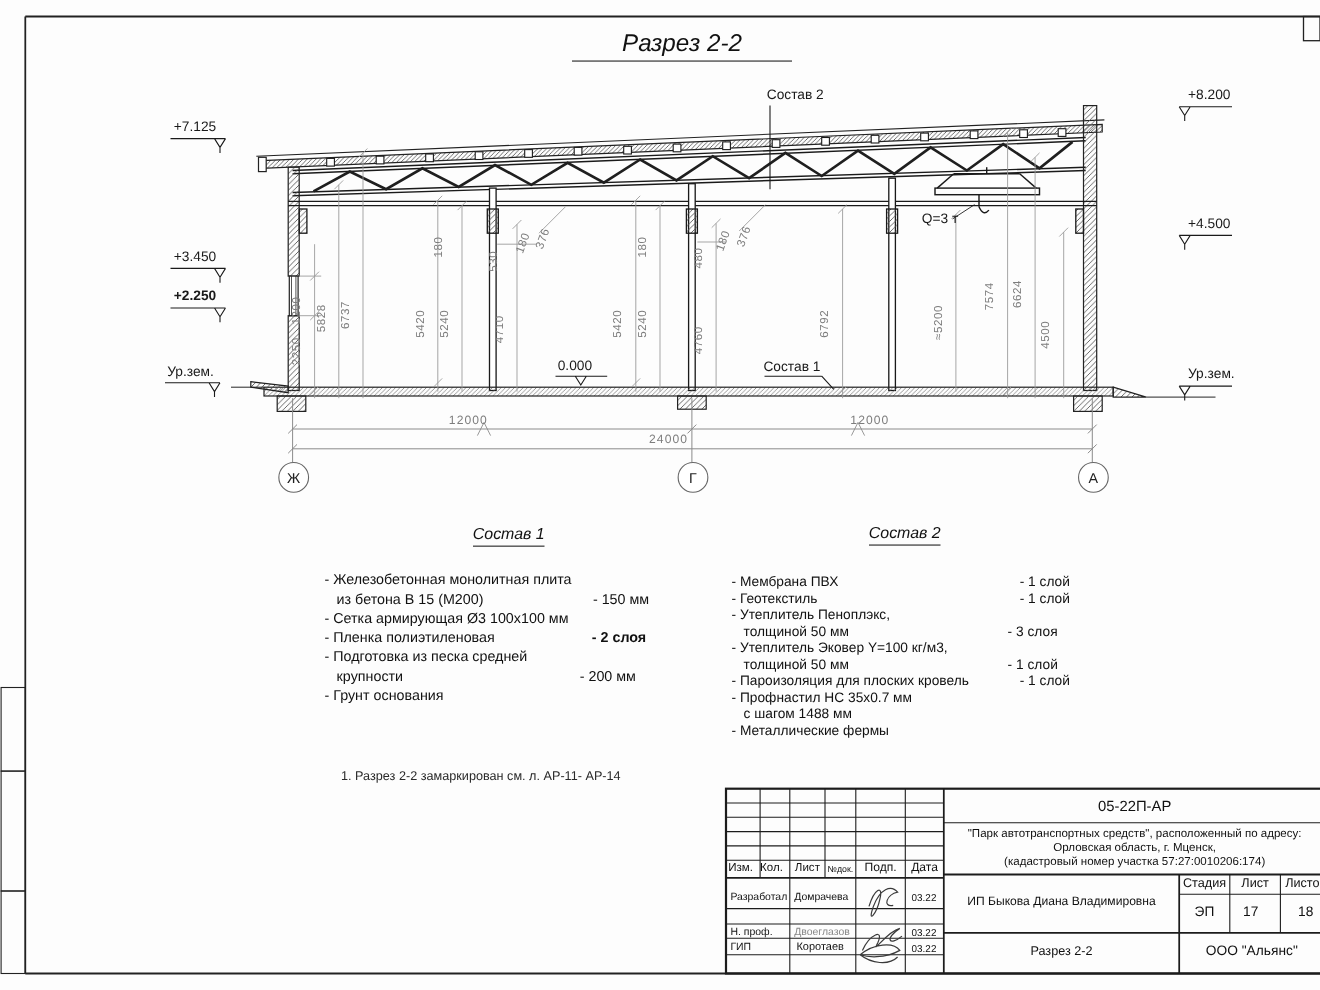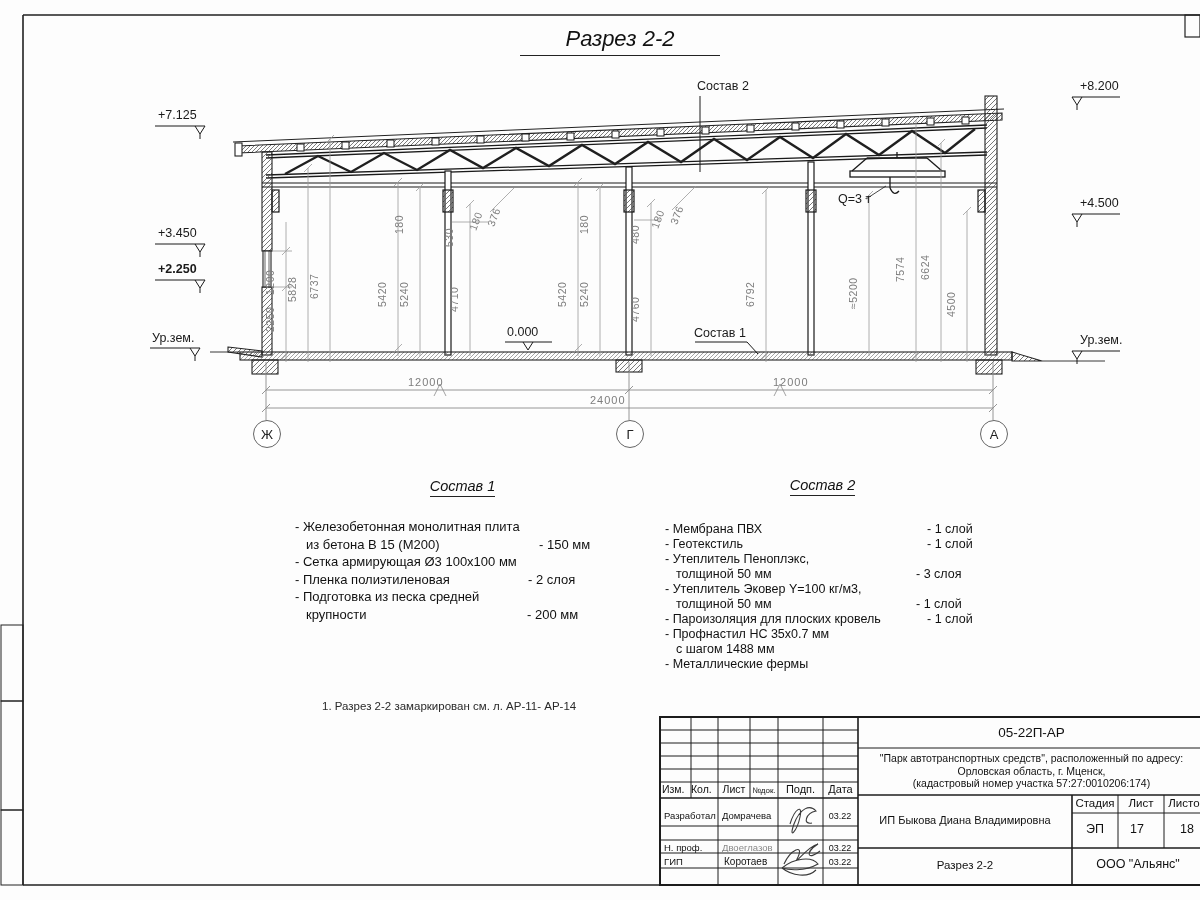--- a/index.html
+++ b/index.html
@@ -19,21 +19,21 @@
   .axis{position:absolute;width:26px;height:26px;border:1px solid #666;border-radius:50%;
         display:flex;align-items:center;justify-content:center;font-size:13px;color:#222;background:#fff;}
   .sostav{position:absolute;font-size:13px;line-height:17.5px;}
   .sostav .stitle{position:absolute;top:0;left:0;width:100%;text-align:center;font-size:14.5px;
         font-style:italic;}
   .sostav .stitle span{border-bottom:1.2px solid #222;padding-bottom:2px;}
   .srow{position:relative;}
   .srow .sl{white-space:nowrap;}
   .srow .sr{position:absolute;top:0;white-space:nowrap;}
   .ind{padding-left:11px;}
-  .note{position:absolute;font-size:11.5px;color:#2a2a2a;margin-left:12px;}
+  .note{position:absolute;font-size:11.5px;color:#2a2a2a;}
   .tb-text{position:absolute;white-space:nowrap;color:#111;}
   .c{text-align:center;white-space:normal;}
   .gray{color:#888;}
 </style>
 </head>
 <body>
 
 <svg id="linework" width="1200" height="900" viewBox="0 0 1200 900">
   <defs>
     <pattern id="hatchRoof" width="4" height="4" patternUnits="userSpaceOnUse">
@@ -234,23 +234,24 @@
 <div class="axis" style="left:253px;top:420px;">Ж</div>
 <div class="axis" style="left:616px;top:420px;">Г</div>
 <div class="axis" style="left:980px;top:420px;">А</div>
 
 <div class="sostav" style="left:295px;top:478px;width:335px;">
   <div class="stitle"><span>Состав 1</span></div>
   <div style="position:absolute;top:40px;left:0;width:100%;">
     <div class="srow"><span class="sl">- Железобетонная  монолитная плита</span><span class="sr" style="left:243px;"></span></div>
     <div class="srow ind"><span class="sl">из бетона В 15 (М200)</span><span class="sr" style="left:232px;margin-left:12px;">- 150 мм</span></div>
     <div class="srow"><span class="sl">- Сетка армирующая Ø3 100х100 мм</span><span class="sr" style="left:243px;"></span></div>
-    <div class="srow"><span class="sl">- Пленка полиэтиленовая</span><span class="sr" style="left:233px;">-  2 слоя</span></div>
+    <div class="srow"><span class="sl">- Пленка полиэтиленовая</span><span class="sr" style="left:243px;font-weight:bold;">-  2 слоя</span></div>
     <div class="srow"><span class="sl">- Подготовка из песка средней</span><span class="sr" style="left:243px;"></span></div>
     <div class="srow ind"><span class="sl">крупности</span><span class="sr" style="left:232px;">- 200 мм</span></div>
+    <div class="srow"><span class="sl">- Грунт основания</span><span class="sr" style="left:243px;"></span></div>
   </div>
 </div>
 
 <div class="sostav" style="left:665px;top:478px;width:315px;font-size:12.5px;line-height:15px;">
   <div class="stitle"><span>Состав 2</span></div>
   <div style="position:absolute;top:44px;left:0;width:100%;">
     <div class="srow"><span class="sl">- Мембрана ПВХ</span><span class="sr" style="left:262px;">- 1 слой</span></div>
     <div class="srow"><span class="sl">- Геотекстиль</span><span class="sr" style="left:262px;">- 1 слой</span></div>
     <div class="srow"><span class="sl">- Утеплитель Пеноплэкс,</span><span class="sr" style="left:262px;"></span></div>
     <div class="srow ind"><span class="sl">толщиной 50 мм</span><span class="sr" style="left:251px;">- 3 слоя</span></div>

